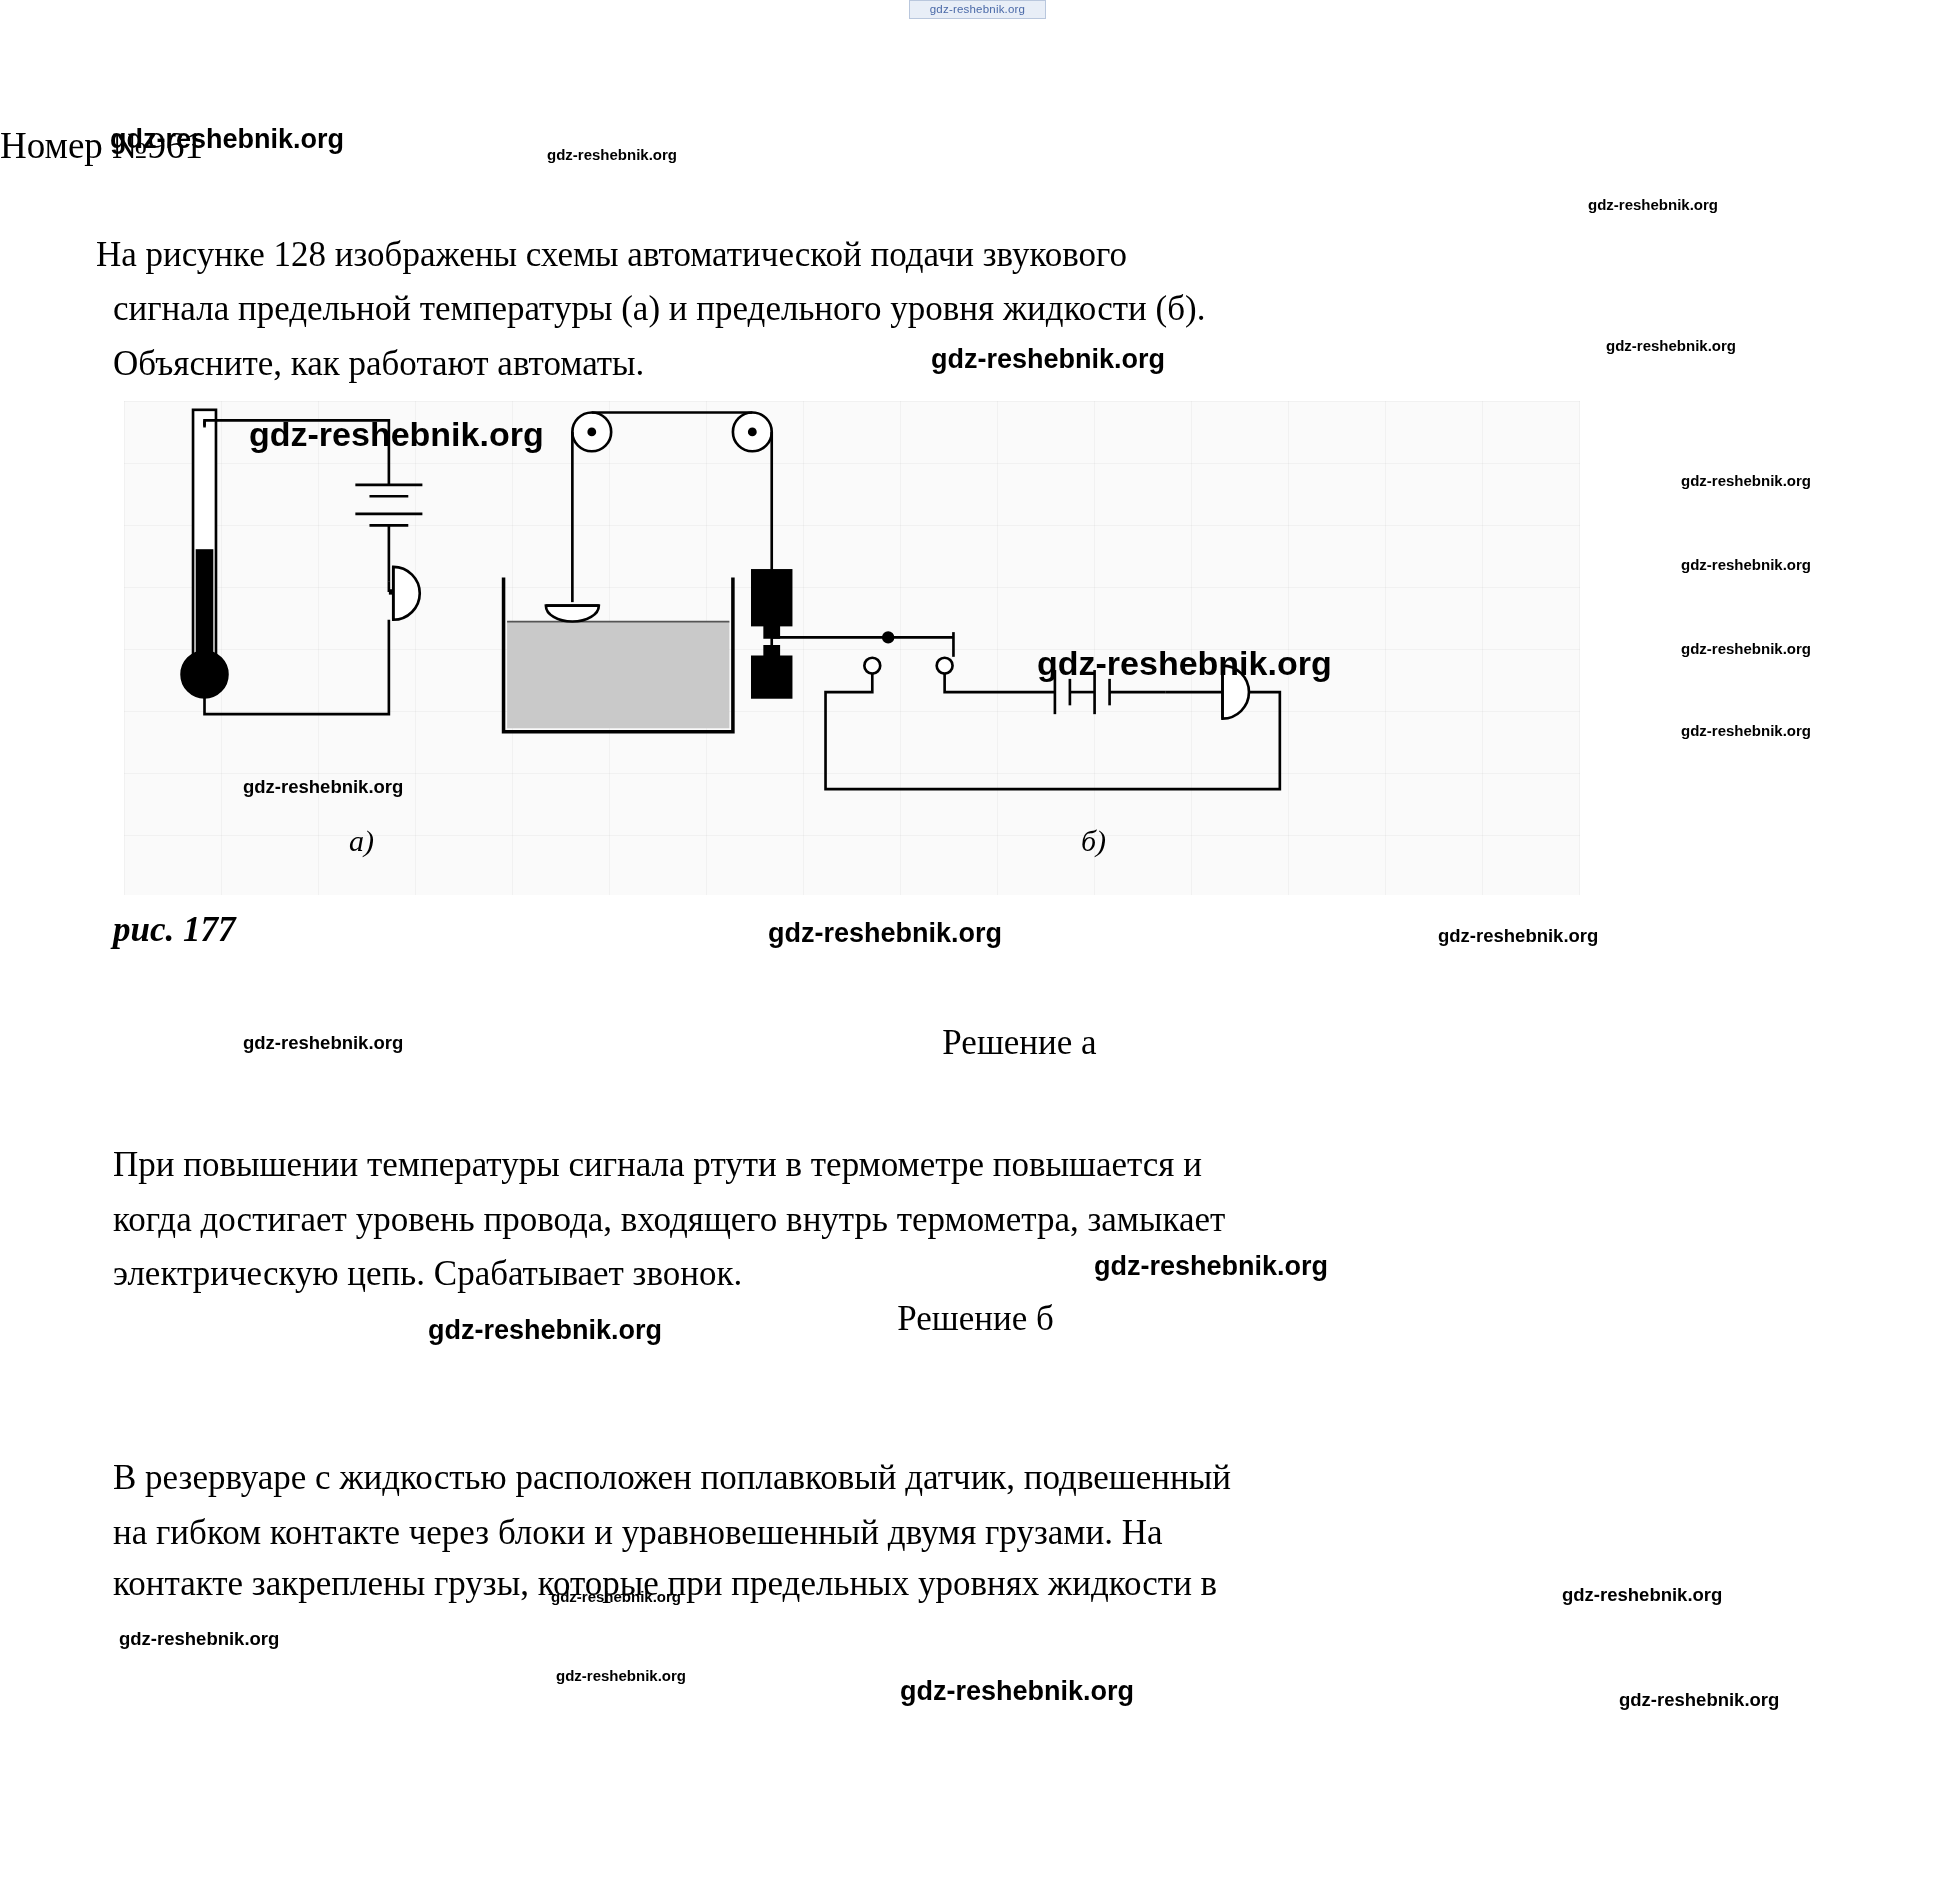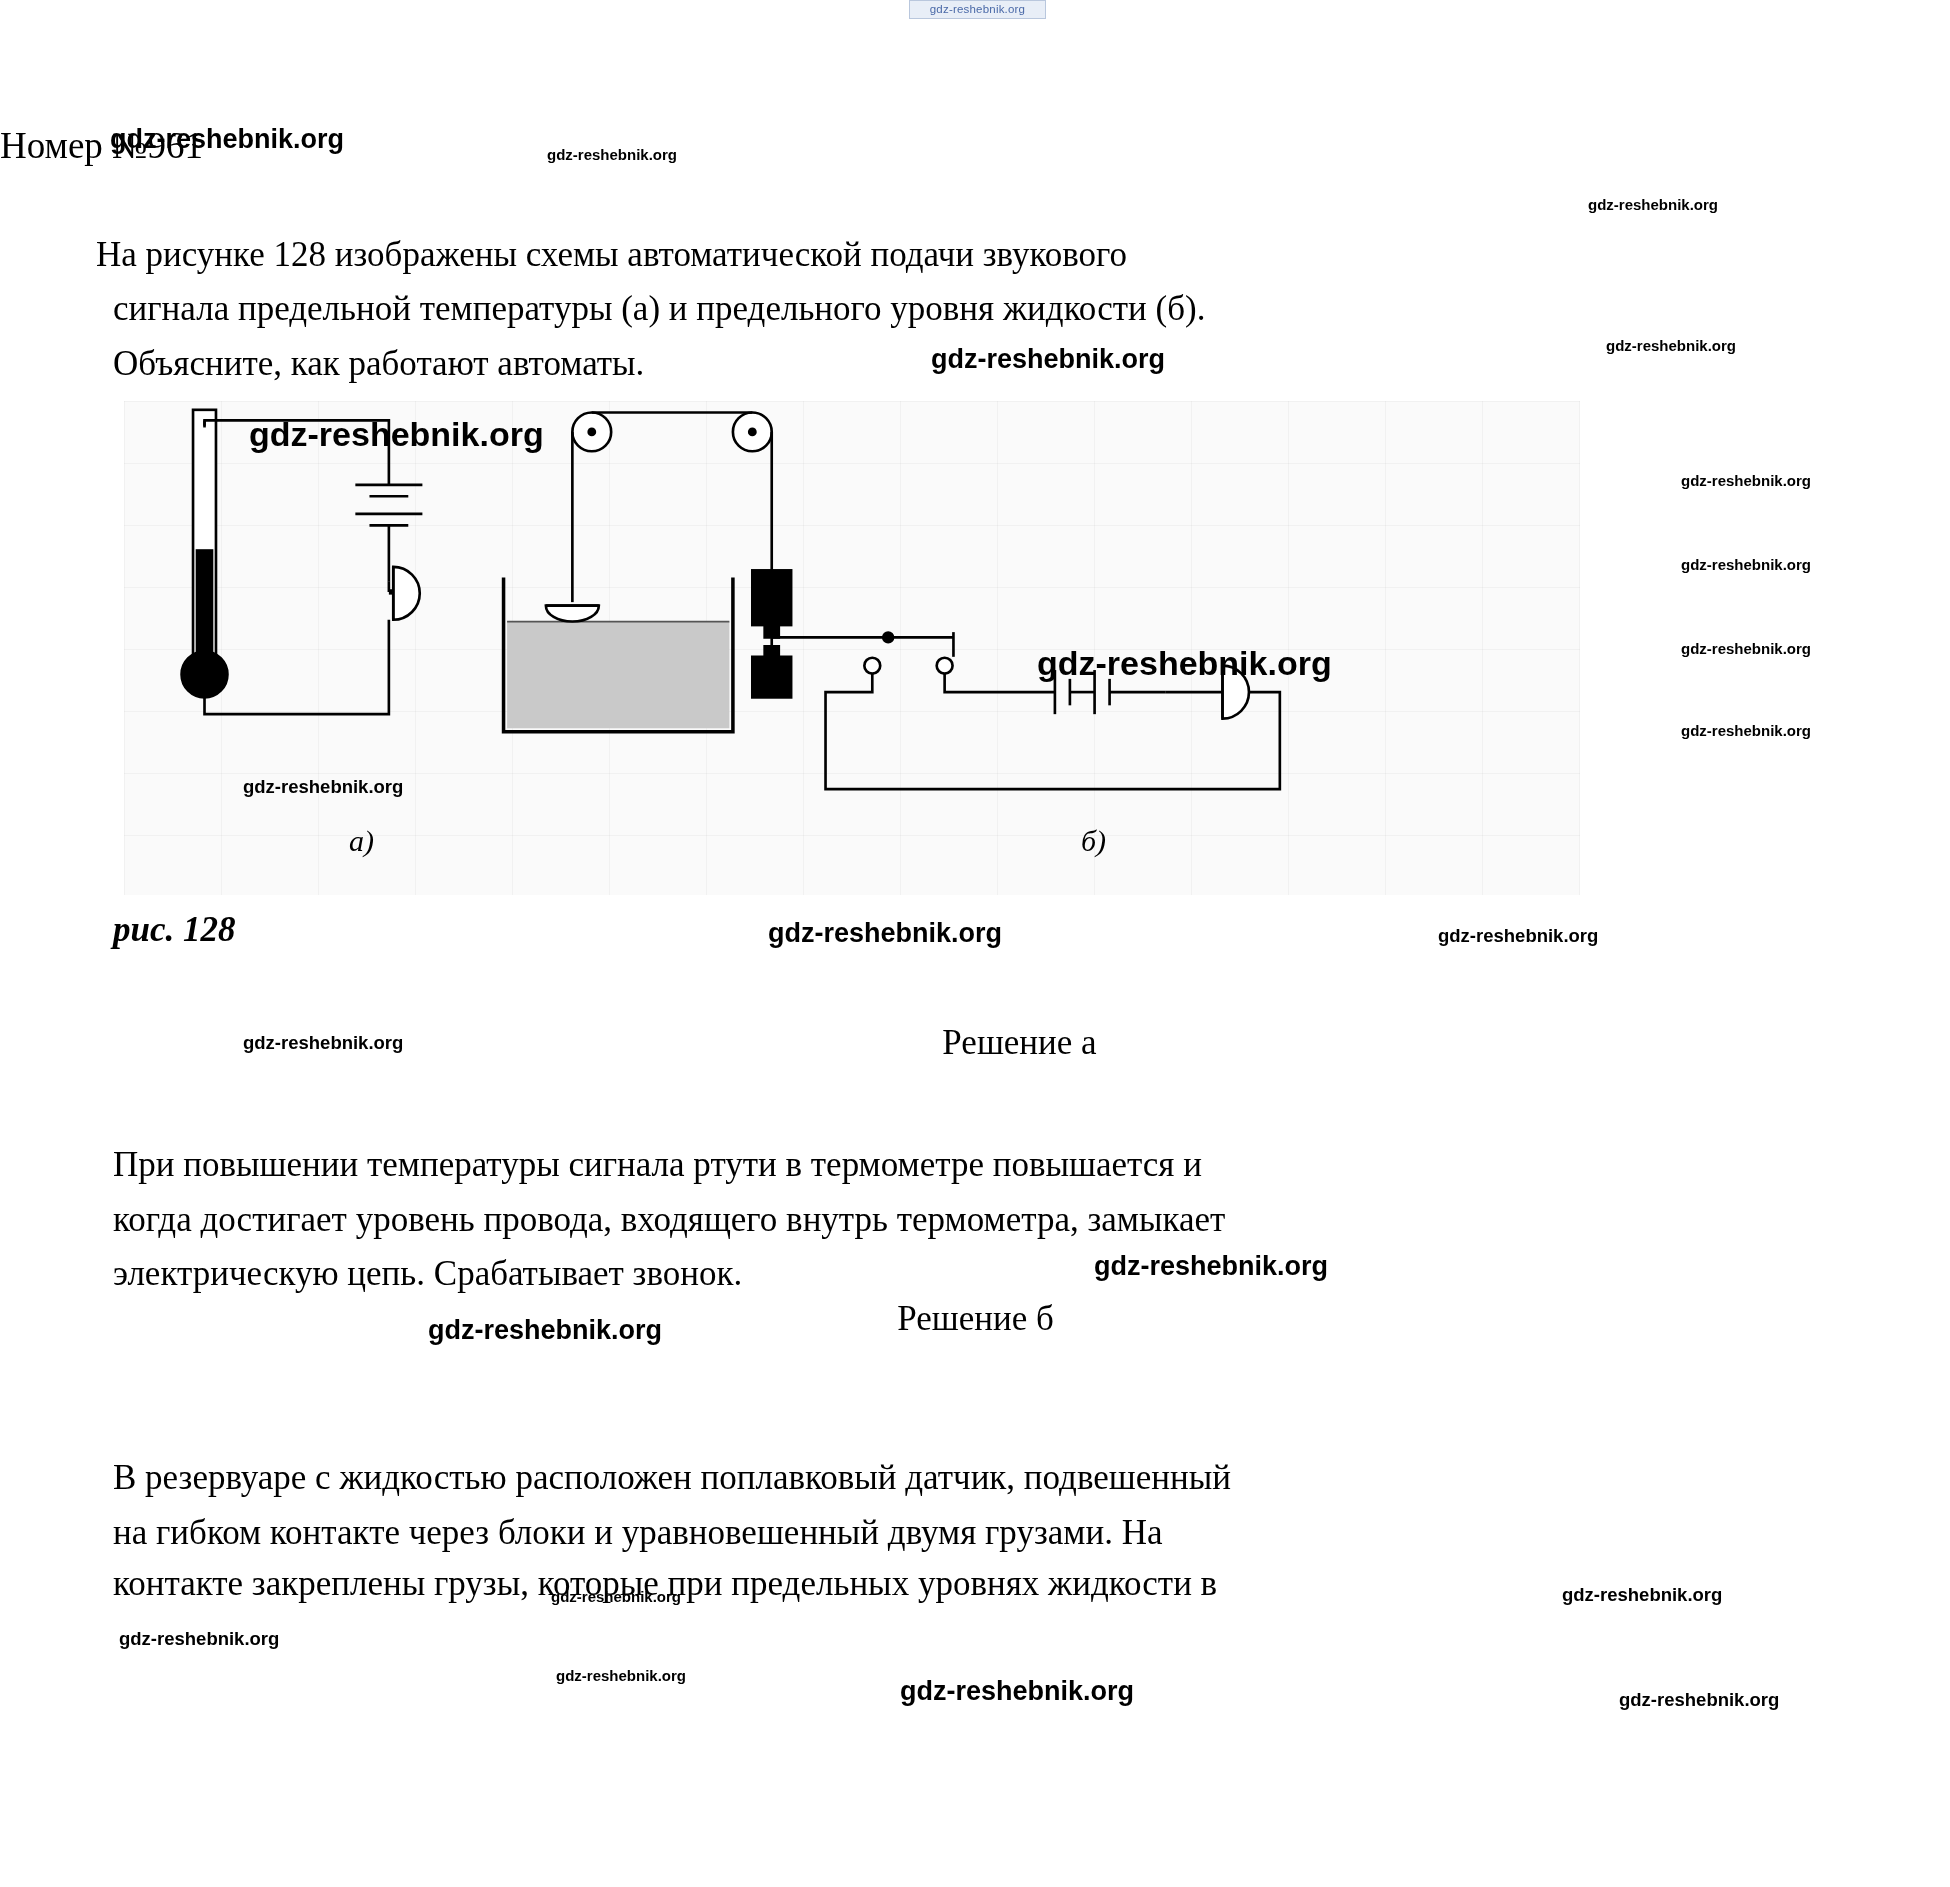--- a/index.html
+++ b/index.html
@@ -215,21 +215,21 @@
   </div>
 
   <div class="wm big" style="left:249px; top:415px;">gdz-reshebnik.org</div>
   <div class="wm big" style="left:1037px; top:644px;">gdz-reshebnik.org</div>
   <div class="wm small" style="left:243px; top:776px;">gdz-reshebnik.org</div>
   <div class="wm tiny" style="left:1681px; top:472px;">gdz-reshebnik.org</div>
   <div class="wm tiny" style="left:1681px; top:556px;">gdz-reshebnik.org</div>
   <div class="wm tiny" style="left:1681px; top:640px;">gdz-reshebnik.org</div>
   <div class="wm tiny" style="left:1681px; top:722px;">gdz-reshebnik.org</div>
 
-  <div class="fig-caption" style="left:113px; top:910px;">рис. 128</div>
+  <div class="fig-caption" style="left:113px; top:910px;">рис. 177</div>
   <div class="wm med" style="left:768px; top:918px;">gdz-reshebnik.org</div>
   <div class="wm small" style="left:1438px; top:925px;">gdz-reshebnik.org</div>
 
   <div class="wm small" style="left:243px; top:1032px;">gdz-reshebnik.org</div>
   <div class="center-label" style="top:1023px;padding-left:44px;">Решение а</div>
 
   <div class="para" style="left:113px; top:1138px; width:1729px;">При повышении температуры сигнала ртути в термометре повышается и</div>
   <div class="para" style="left:113px; top:1193px; width:1729px;">когда достигает уровень провода, входящего внутрь термометра, замыкает</div>
   <div class="para" style="left:113px; top:1247px; width:970px;">электрическую цепь. Срабатывает звонок.</div>
   <div class="wm med" style="left:1094px; top:1251px;">gdz-reshebnik.org</div>

